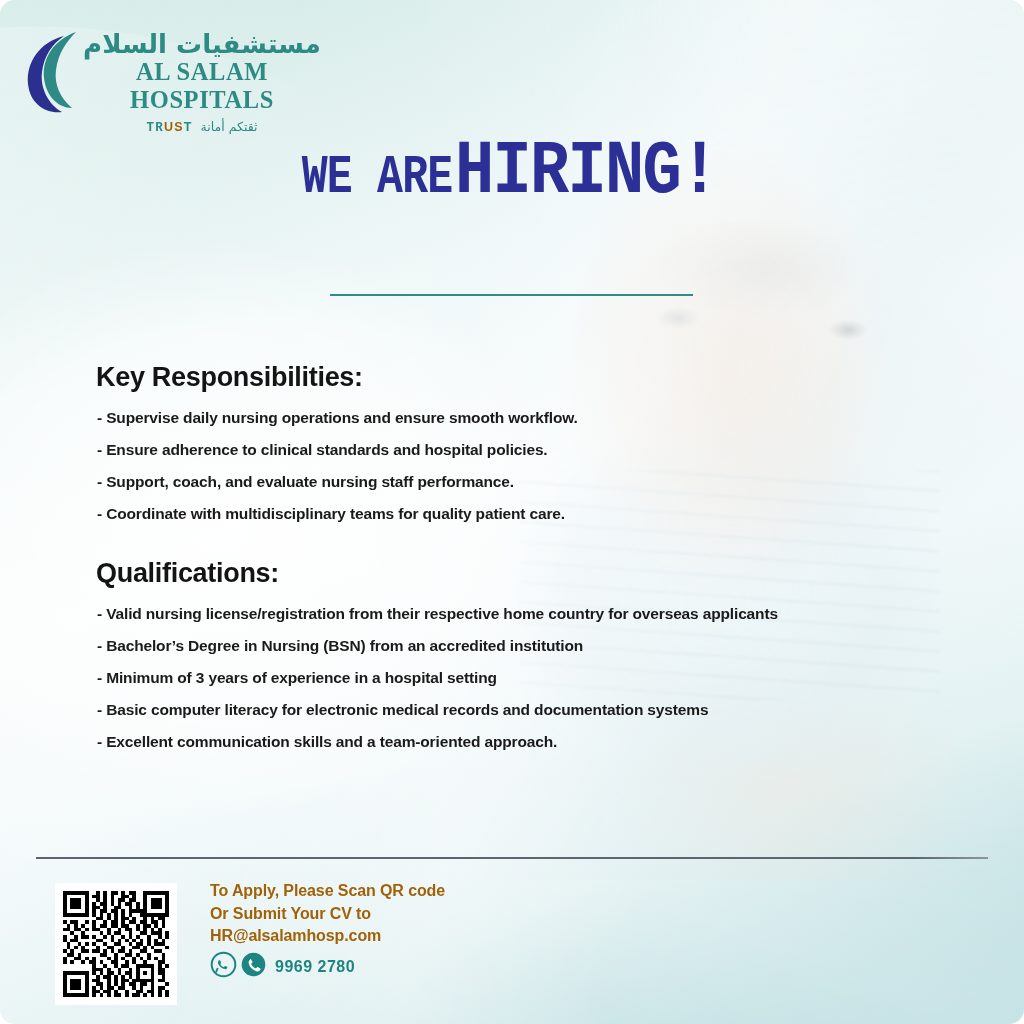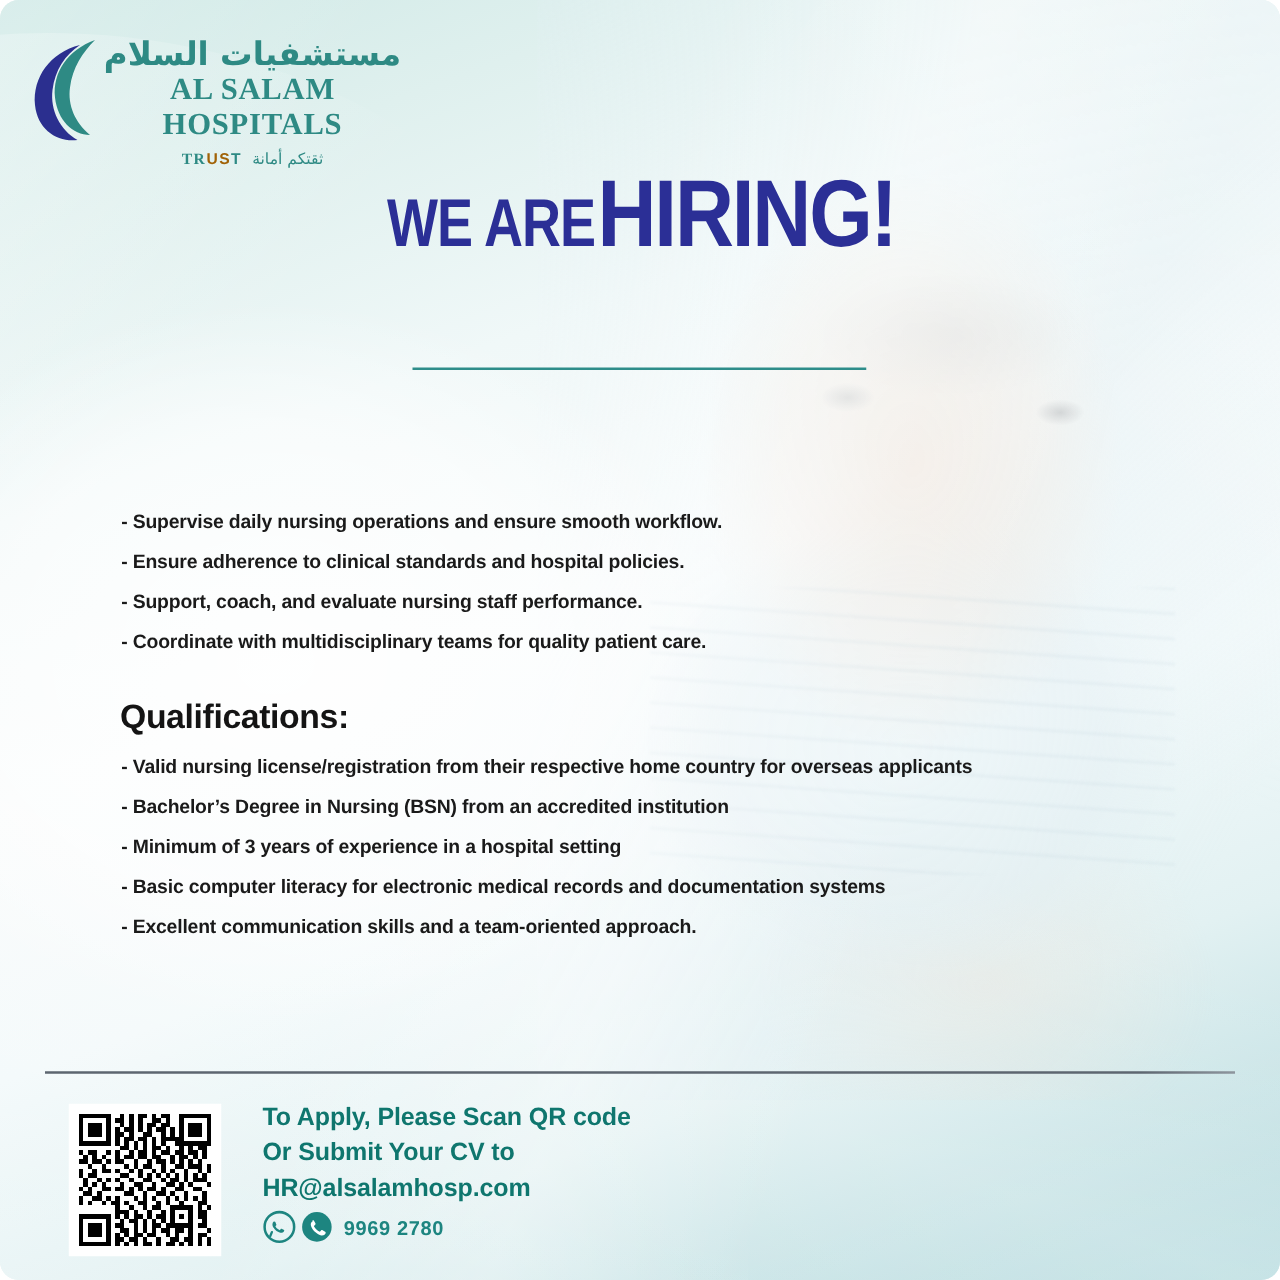--- a/index.html
+++ b/index.html
@@ -157,32 +157,32 @@
     letter-spacing: .6px;
     margin-top: -1px;
   }
   .logo-tagline {
     margin-top: 5px;
     text-align: center;
     font-size: 12.5px;
     letter-spacing: 1.2px;
     white-space: nowrap;
   }
-  .tag-tr  { color: #2e8a84; font-weight: 700; font-family: Liberation Serif, serif; }
+  .tag-tr  { color: #2e8a84; font-weight: 700; font-family: Liberation Mono, monospace; }
   .tag-us  { color: #a16207; font-weight: 700; font-family: "Liberation Sans", sans-serif; text-align: center; }
   .tag-t   { color: #2e8a84; font-weight: 700; font-family: "Liberation Sans", sans-serif; }
   .tag-ar  { color: #2e8a84; font-family: "DejaVu Sans", sans-serif; font-size: 12.5px; margin-left: 8px; direction: rtl; }
 
   
   .hiring {
     position: absolute;
     left: 0; right: 0; top: 134px;
     text-align: center;
     color: #2b2f96;
-    font-family: Liberation Sans, sans-serif;
+    font-family: Liberation Mono, monospace;
     font-weight: 700;
     white-space: nowrap;
     line-height: 1;
   }
   .hiring .small {
     font-size: 54px;
     letter-spacing: -1px;
     transform: scaleX(.80);
     display: inline-block;
     transform-origin: right center;
@@ -267,23 +267,23 @@
   }
   .qr svg { display: block; width: 100%; height: 100%; }
 
   .contact {
     position: absolute;
     left: 210px; top: 880px;
     width: 420px;
   }
   .contact-line {
     font-family: "Liberation Sans", sans-serif;
-    font-size: 20px;
-    font-weight: 700;
-    color: #0f766e;
+    font-size: 16px;
+    font-weight: 700;
+    color: #a16207;
     line-height: 1.42;
     letter-spacing: -.1px;
     white-space: nowrap;
   }
   .phone-row {
     display: flex;
     align-items: center;
     gap: 3px;
     margin-top: 3px;
   }
@@ -329,20 +329,21 @@
       </div>
     </div>
   </div>
 
   <div class="hiring">
     <span class="small">WE ARE </span><span class="big">HIRING!</span>
   </div>
 
   <div class="job-underline"></div>
 
+  <div class="section-head" id="resp-head">Key Responsibilities:</div>
   <ul class="bullet-list" id="resp-list">
     <li>- Supervise daily nursing operations and ensure smooth workflow.</li>
     <li>- Ensure adherence to clinical standards and hospital policies.</li>
     <li>- Support, coach, and evaluate nursing staff performance.</li>
     <li>- Coordinate with multidisciplinary teams for quality patient care.</li>
   </ul>
 
   <div class="section-head" id="qual-head">Qualifications:</div>
   <ul class="bullet-list" id="qual-list">
     <li>- Valid nursing license/registration from their respective home country for overseas applicants</li>

